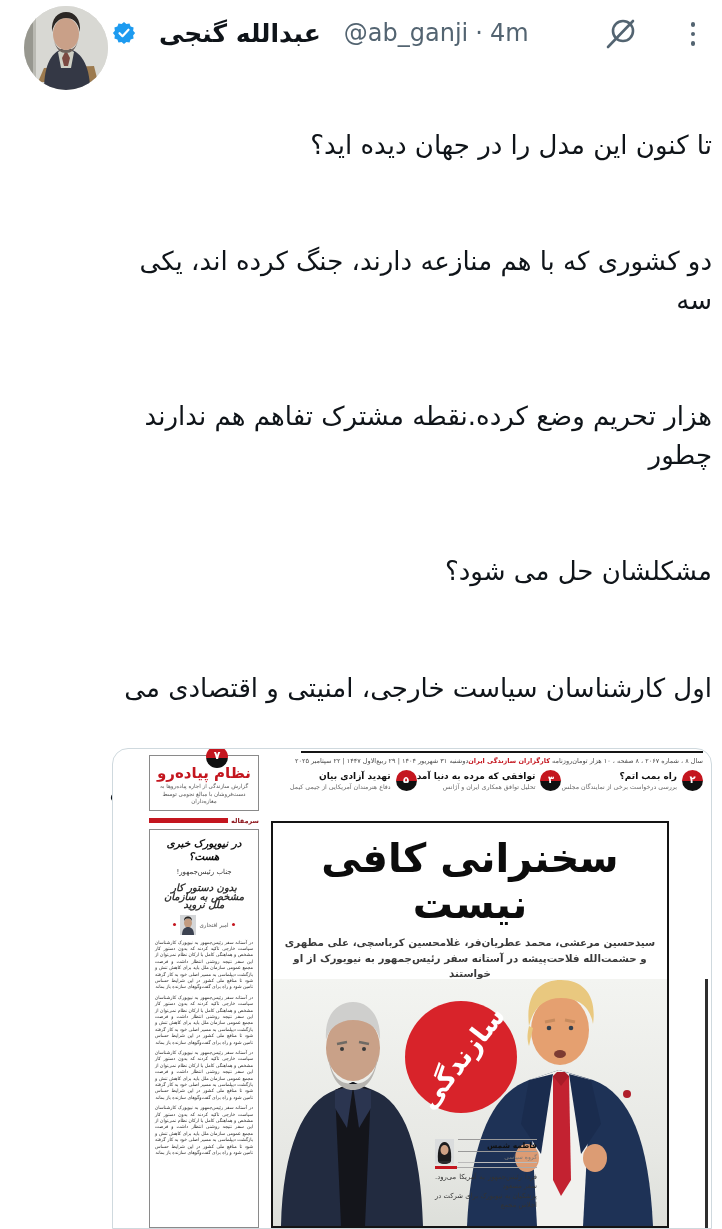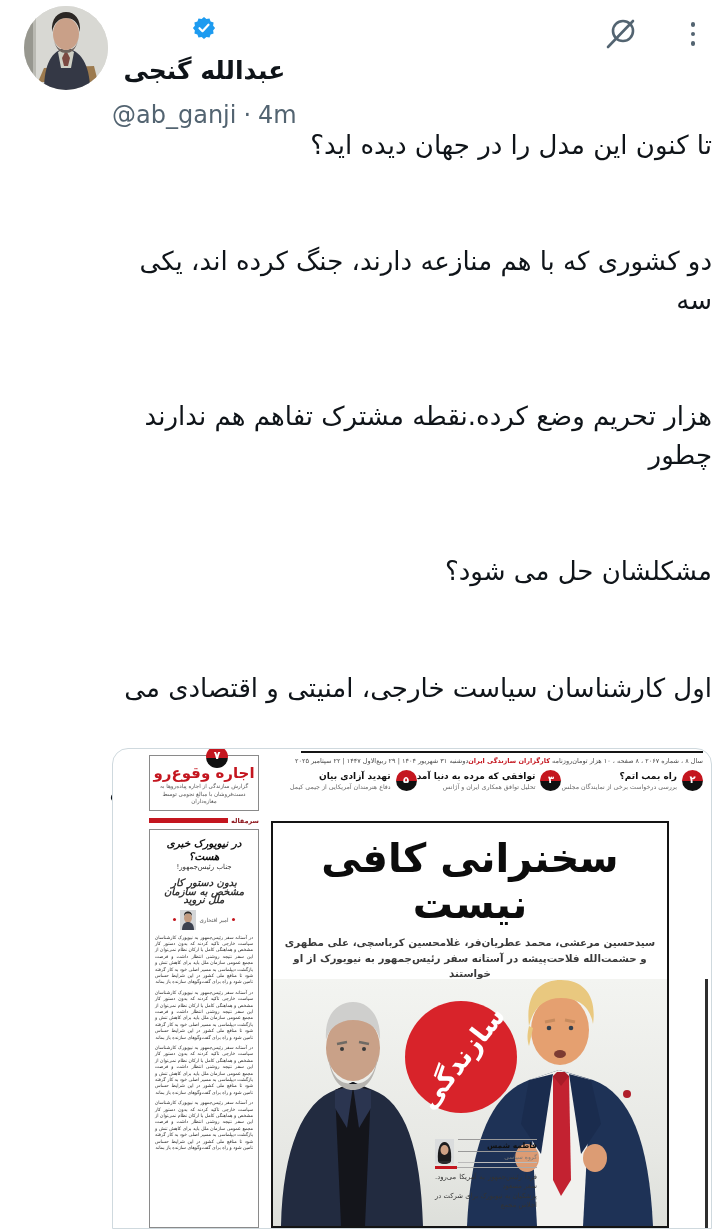--- a/index.html
+++ b/index.html
@@ -10,21 +10,21 @@
     color:#0f1419;
   }
   .abs{position:absolute;}
 
   
   .avatar{
     left:24px;top:6px;width:84px;height:84px;border-radius:50%;
     overflow:hidden;background:#d9d9d5;cursor:pointer;
   }
   .name-row{
-    left:112px;top:16px;height:34px;display:flex;align-items:center;gap:16px;direction:ltr;flex-direction:column;
+    left:112px;top:16px;height:34px;display:flex;align-items:center;gap:23px;direction:ltr;
   }
   .v-badge{width:24px;height:24px;flex:0 0 auto;}
   .disp-name{font-size:25px;font-weight:bold;color:#0f1419;direction:rtl;white-space:nowrap;}
   .handle{font-size:24px;color:#536471;white-space:nowrap;display:flex;gap:7px;align-items:center;}
   .grok-btn{left:604px;top:16px;width:36px;height:36px;cursor:pointer;}
   .more-btn{left:678px;top:14px;width:30px;height:40px;display:flex;flex-direction:column;align-items:center;justify-content:center;gap:5px;cursor:pointer;}
   .more-btn i{width:4.5px;height:4.5px;border-radius:50%;background:#536471;display:block;}
 
   
   .tweet-text{
@@ -74,21 +74,21 @@
   }
   .edi-label{font-size:6.5px;color:#8a1016;font-weight:bold;white-space:nowrap;}
   .edi-bar{flex:1;height:4.5px;background:#c4161f;}
 
   .edi-box{
     position:absolute;left:36px;top:80px;width:110px;bottom:0;
     border:1px solid #8a8a8a;background:#fff;box-sizing:border-box;
     padding:5px 5px 0 5px;text-align:center;
   }
   .edi-title{font-size:10.5px;font-weight:bold;color:#101010;line-height:13px;margin-top:2px;font-style:italic;}
-  .edi-k1{font-size:7px;color:#333;line-height:9px;}
+  .edi-k1{font-size:7px;color:#333;margin-top:5px;line-height:9px;}
   .edi-k2{font-size:10px;color:#333;margin-top:7px;line-height:8.5px;font-weight:bold;font-style:italic;}
   .edi-author{margin-top:5px;display:flex;align-items:center;justify-content:center;gap:4px;}
   .edi-author .dot{width:3px;height:3px;border-radius:50%;background:#c4161f;}
   .edi-author .nm{font-size:5.5px;color:#555;}
   .edi-author .ph{width:16px;height:20px;background:#cfd2d4;overflow:hidden;}
   .edi-body{
     margin-top:5px;font-size:4.6px;line-height:6.4px;color:#2a2a2a;
     text-align:justify;direction:rtl;
   }
   .edi-body p{margin:0 0 4px 0;}
@@ -225,21 +225,21 @@
         <div class="num-circle">۵</div>
         <div>
           <div class="tt">تهدید آزادی بیان</div>
           <div class="ts">دفاع هنرمندان آمریکایی از جیمی کیمل</div>
         </div>
       </div>
     </div>
 
     <div class="lead-box">
       <div class="num-circle">۷</div>
-      <div class="lead-title">اجاره وقوع‌رو</div>
+      <div class="lead-title">نظام پیاده‌رو</div>
       <div class="lead-sub">گزارش سازندگی از اجاره پیاده‌روها به دست‌فروشان با مبالغ نجومی توسط مغازه‌داران</div>
     </div>
 
     <div class="edi-label-row">
       <span class="edi-label">سرمقاله</span>
       <span class="edi-bar"></span>
     </div>
 
     <div class="edi-box">
       <div class="edi-title">در نیویورک خبری هست؟</div>

